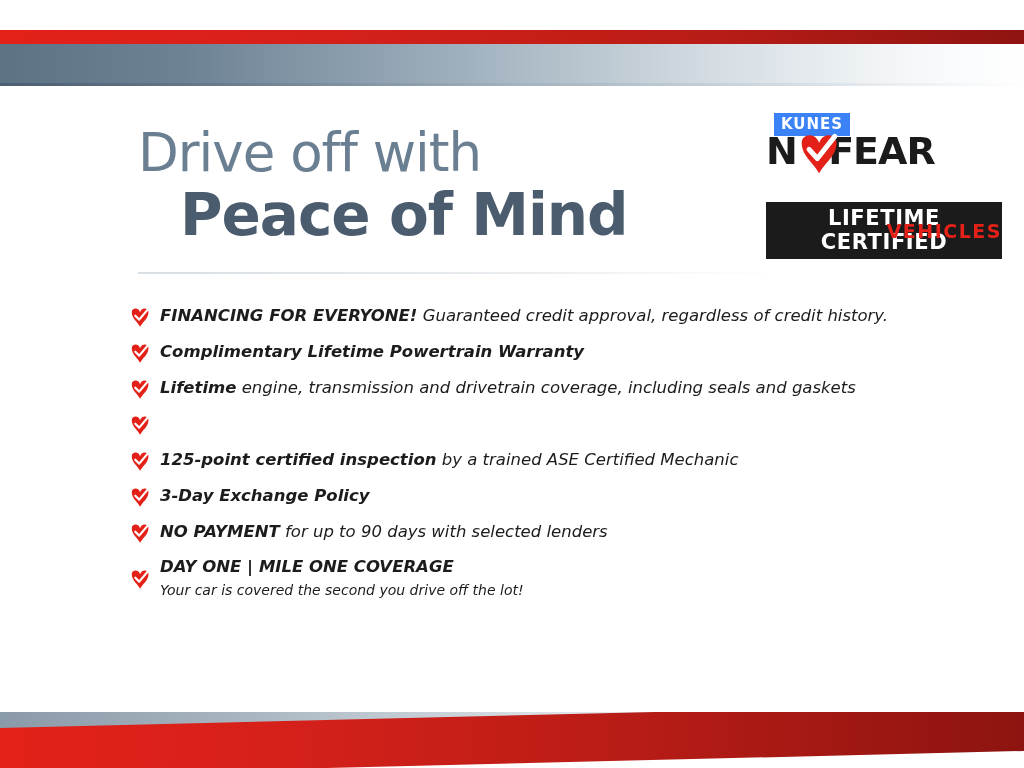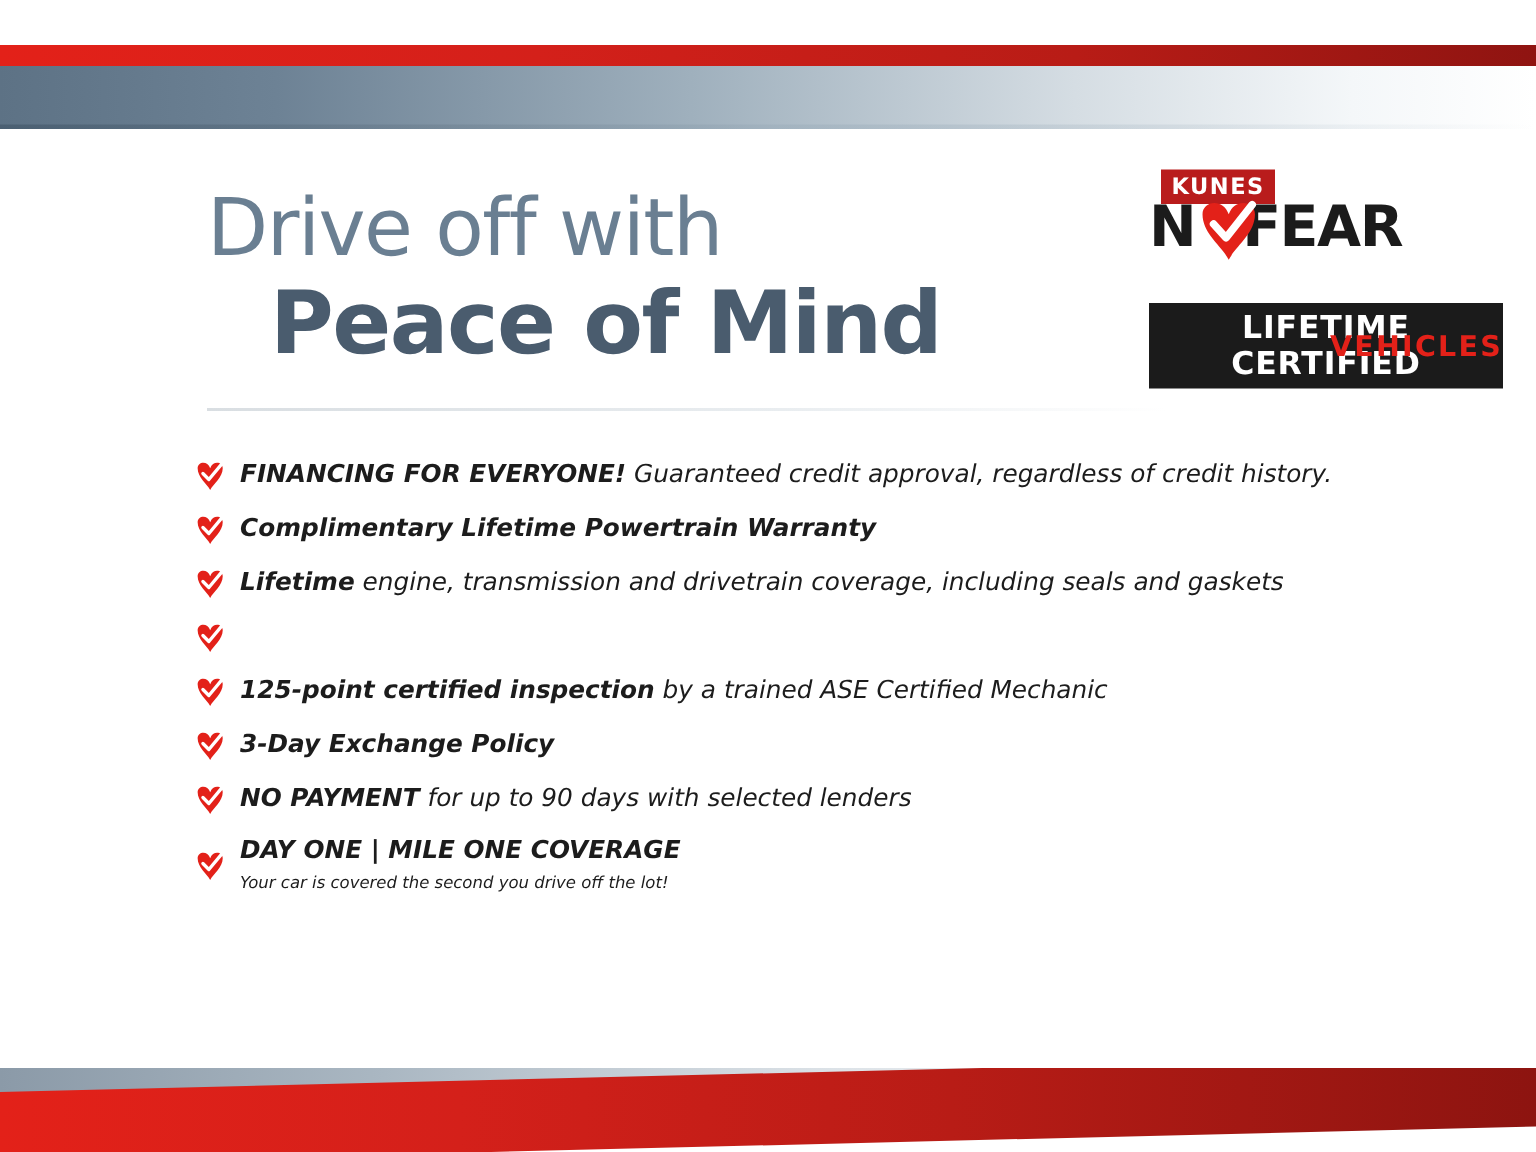--- a/index.html
+++ b/index.html
@@ -118,21 +118,21 @@
     position: absolute;
     right: 20px;
     top: 108px;
     width: 240px;
     height: 140px;
   }
   .logo-kunes {
     position: absolute;
     top: 5px;
     left: 10px;
-    background: #b91c1c;
+    background: #3b82f6;
     color: #ffffff;
     font-size: 15px;
     font-weight: bold;
     letter-spacing: 1px;
     padding: 2px 7px 3px 7px;
     font-family: "DejaVu Sans", sans-serif;
   }
   .logo-nofear {
     position: absolute;
     top: 24px;
@@ -209,21 +209,21 @@
     font-weight: bold;
     font-style: italic;
   }
   .feature-text .normal {
     font-weight: normal;
     font-style: italic;
   }
   .feature-sub {
     display: block;
     font-weight: normal;
-    font-size: 11px;
+    font-size: 14px;
     margin-top: 4px;
     color: #1c1c1c;
   }
 </style>
 </head>
 <body>
 
 <div class="page">
 
   <div class="top-red"></div>

